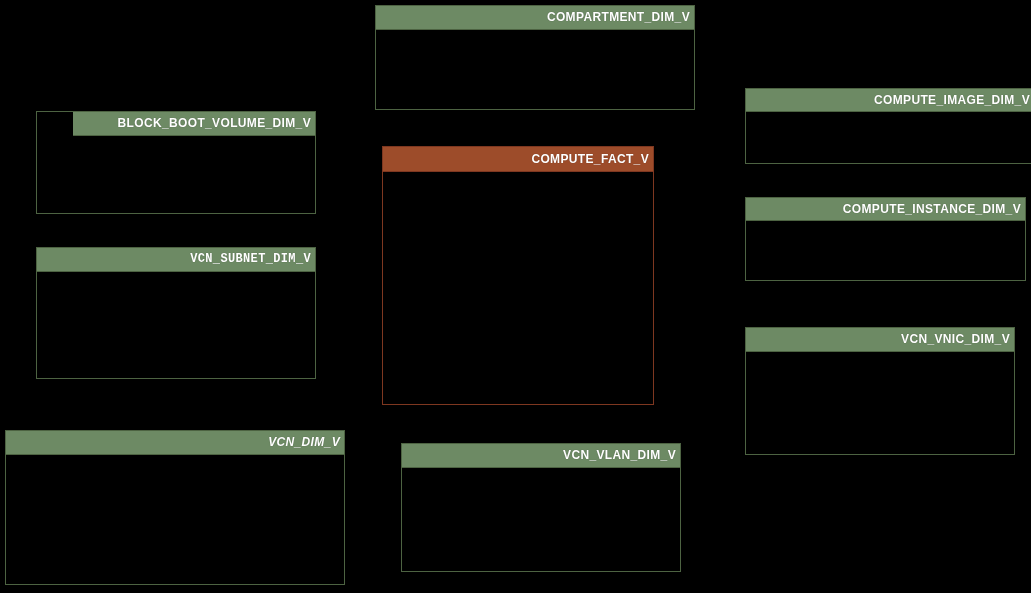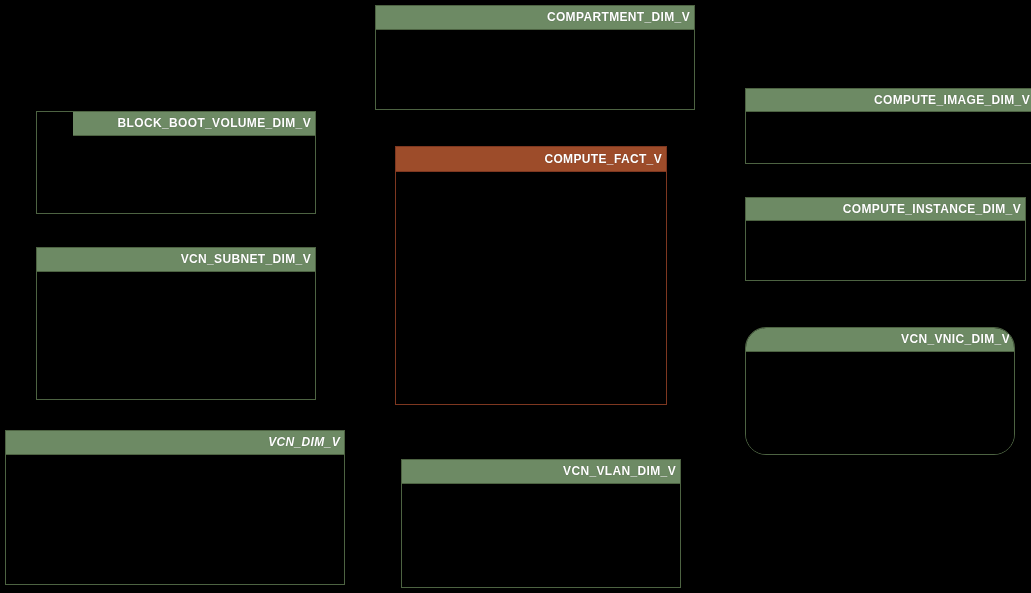--- a/index.html
+++ b/index.html
@@ -74,37 +74,37 @@
       <div class="entity-body" style="height: 79px;"></div>
     </div>
     <div class="entity" style="left: 36px; top: 111px; width: 280px; height: 103px; padding-left: 36px;">
       <div class="entity-header" style="height: 24px; line-height: 11px;">BLOCK_BOOT_VOLUME_DIM_V</div>
       <div class="entity-body" style="height: 77px;"></div>
     </div>
     <div class="entity" style="left: 745px; top: 88px; width: 290px; height: 76px;">
       <div class="entity-header" style="height: 23px; line-height: 10px;">COMPUTE_IMAGE_DIM_V</div>
       <div class="entity-body" style="height: 51px;"></div>
     </div>
-    <div class="entity fact" style="left: 395px; top: 146px; width: 272px; height: 259px;">
+    <div class="entity fact" style="left: 382px; top: 146px; width: 272px; height: 259px;">
       <div class="entity-header" style="height: 25px; line-height: 12px;">COMPUTE_FACT_V</div>
       <div class="entity-body" style="height: 232px;"></div>
     </div>
     <div class="entity" style="left: 745px; top: 197px; width: 281px; height: 84px;">
       <div class="entity-header" style="height: 23px; line-height: 10px;">COMPUTE_INSTANCE_DIM_V</div>
       <div class="entity-body" style="height: 77px;"></div>
     </div>
-    <div class="entity" style="left: 36px; top: 247px; width: 280px; height: 153px;">
+    <div class="entity" style="left: 36px; top: 247px; width: 280px; height: 132px; font-family: Liberation Mono, monospace;">
       <div class="entity-header" style="height: 24px; line-height: 11px;">VCN_SUBNET_DIM_V</div>
       <div class="entity-body" style="height: 129px;"></div>
     </div>
-    <div class="entity" style="left: 745px; top: 327px; width: 270px; height: 128px; border-radius: 21px;">
+    <div class="entity" style="left: 745px; top: 327px; width: 270px; height: 128px;">
       <div class="entity-header" style="height: 24px; line-height: 11px;">VCN_VNIC_DIM_V</div>
       <div class="entity-body" style="height: 102px;"></div>
     </div>
     <div class="entity" style="left: 5px; top: 430px; width: 340px; height: 155px;">
       <div class="entity-header" style="height: 24px; line-height: 11px; font-style: italic;">VCN_DIM_V</div>
       <div class="entity-body" style="height: 129px;"></div>
     </div>
-    <div class="entity" style="left: 401px; top: 459px; width: 280px; height: 129px;">
+    <div class="entity" style="left: 401px; top: 443px; width: 280px; height: 129px;">
       <div class="entity-header" style="height: 24px; line-height: 11px;">VCN_VLAN_DIM_V</div>
       <div class="entity-body" style="height: 103px;"></div>
     </div>
   </div>
 
 </body></html>

